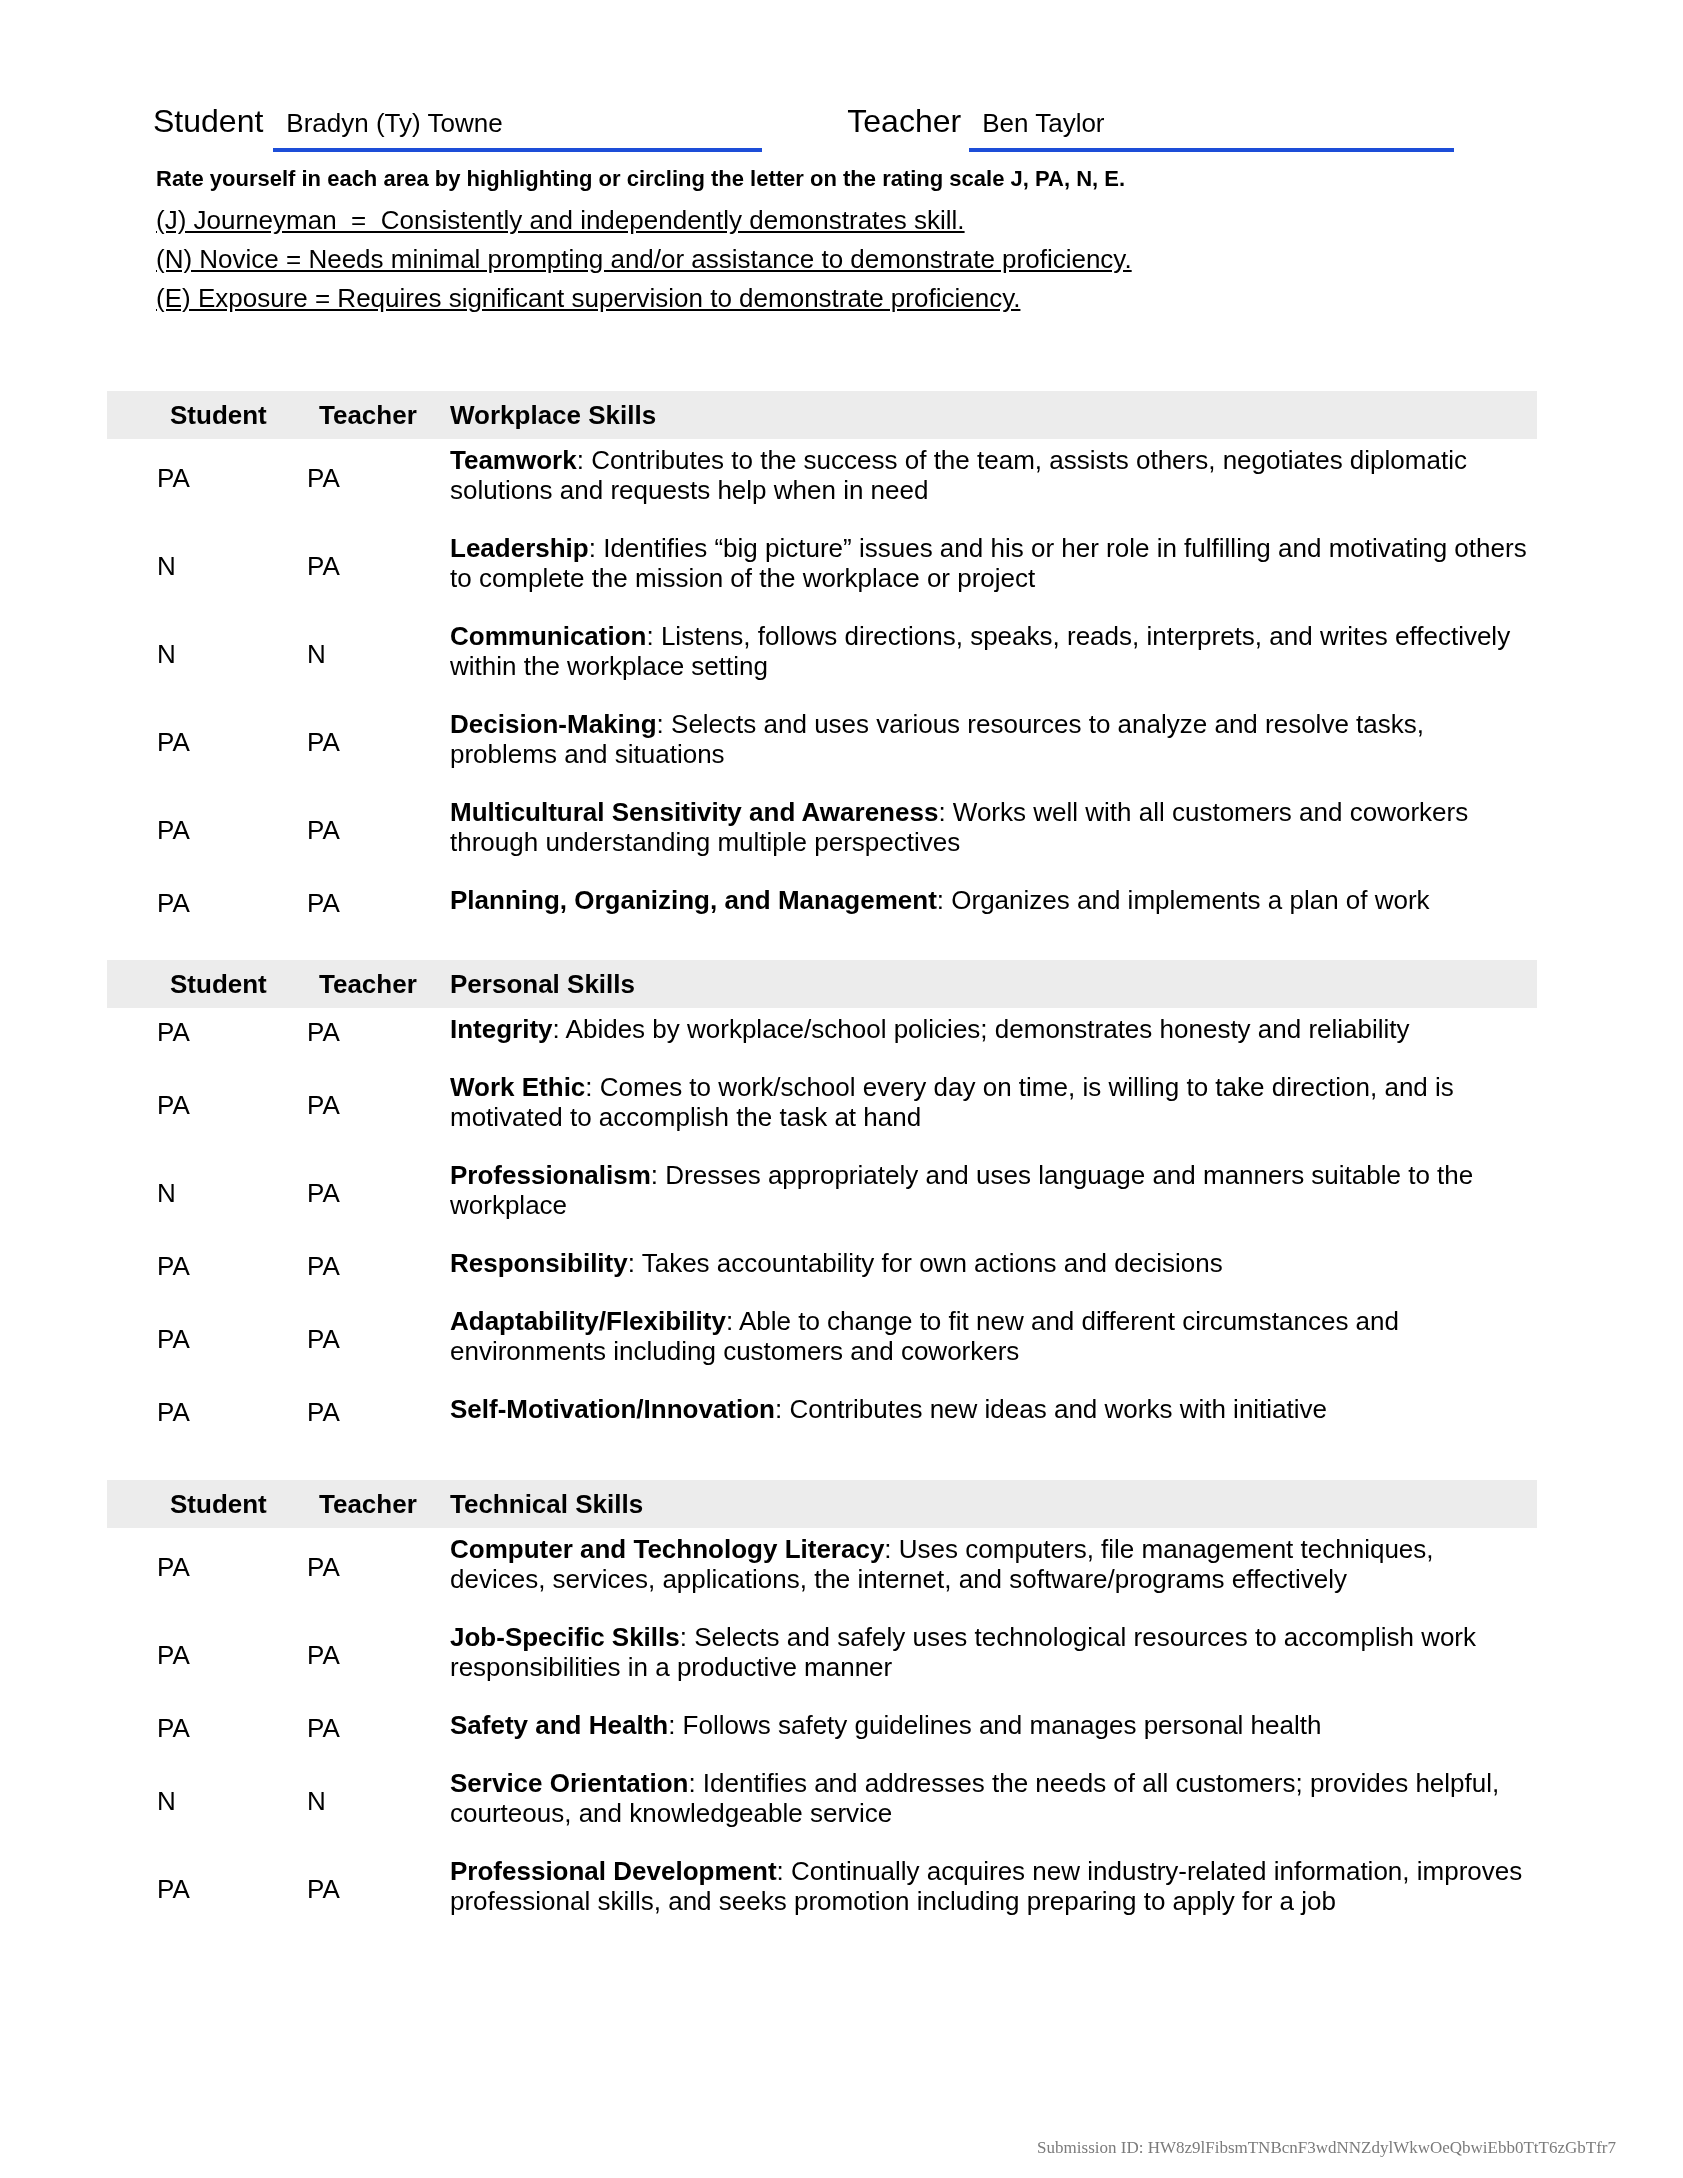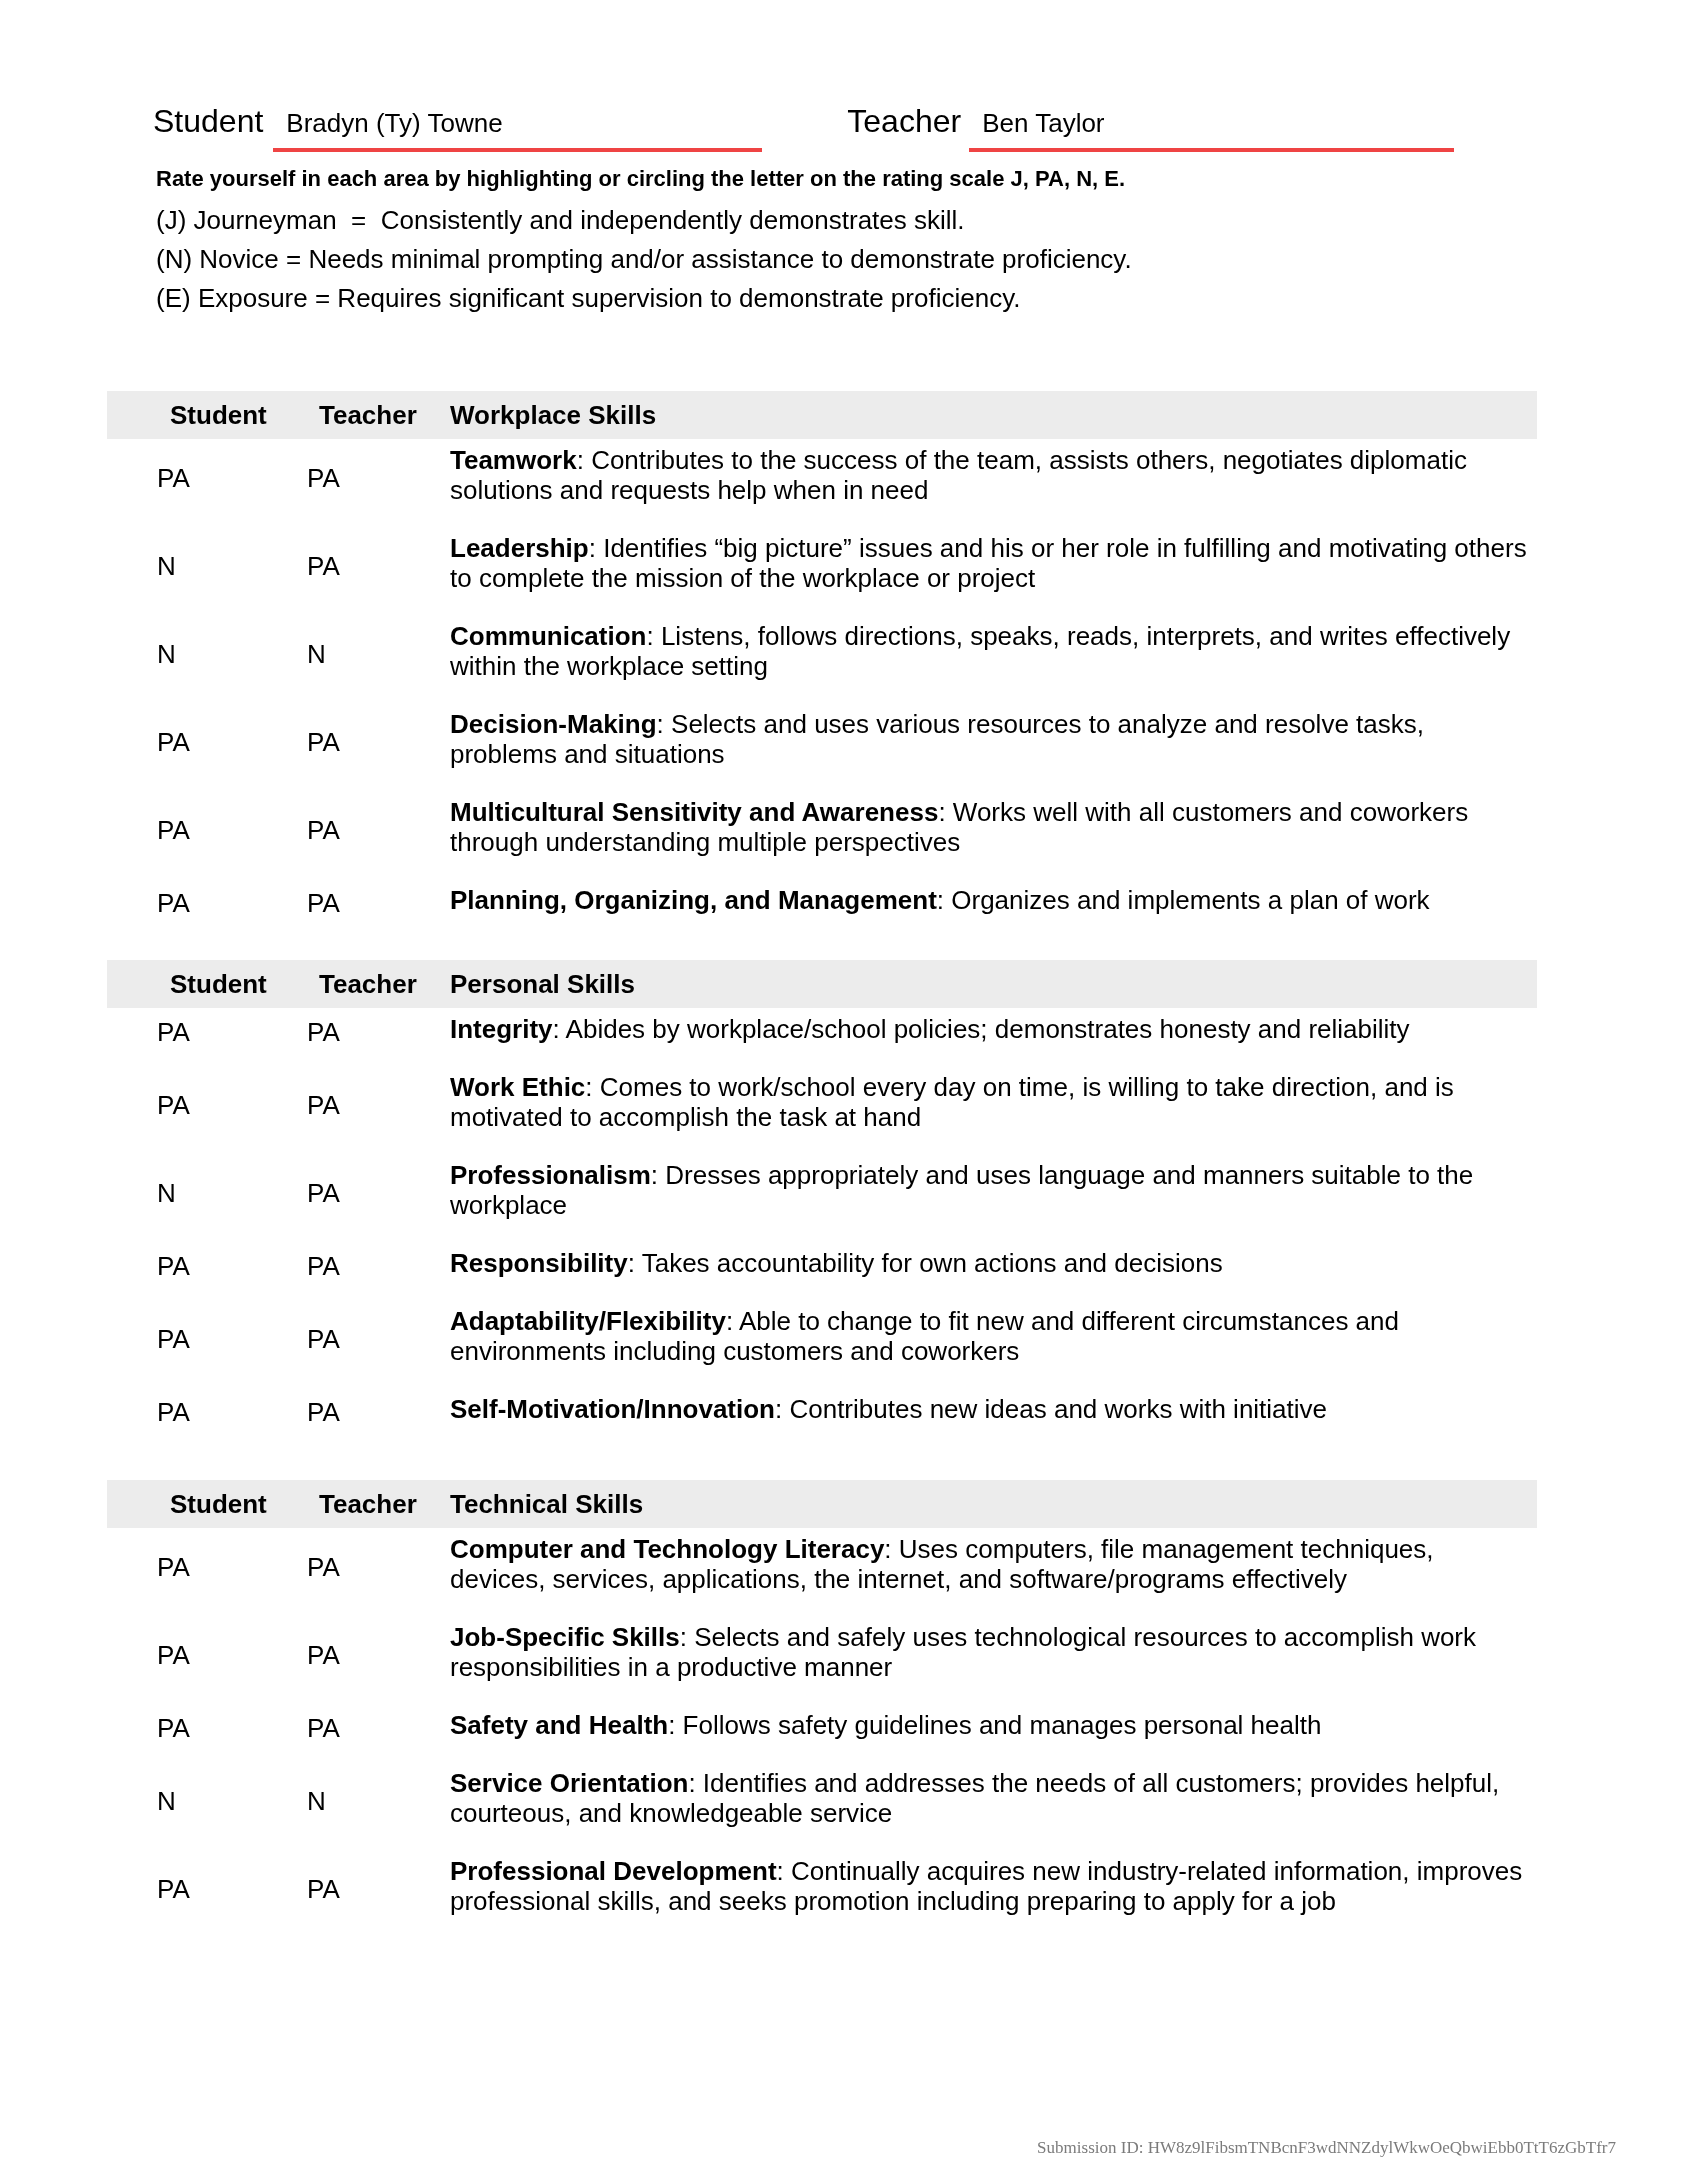--- a/index.html
+++ b/index.html
@@ -20,21 +20,21 @@
     left: 153px;
     display: flex;
     align-items: baseline;
   }
   .big-label {
     font-size: 32px;
     font-weight: 400;
     white-space: nowrap;
   }
   .name-field {
-    border-bottom: 4px solid #ef4444;
+    border-bottom: 4px solid #1d4ed8;
     padding: 0 4px 9px 13px;
     font-size: 26px;
     white-space: nowrap;
   }
   .name-field.student { width: 489px; margin-left: 10px; }
   .teacher-label { margin-left: 85px; }
   .name-field.teacher { width: 485px; margin-left: 8px; }
 
   
   .instructions {
@@ -47,20 +47,21 @@
     font-size: 22px;
     font-weight: 700;
     margin-bottom: 13px;
     white-space: pre-wrap;
   }
   .scale-line {
     font-size: 26px;
     line-height: 30px;
     margin-bottom: 9px;
     white-space: pre-wrap;
+    text-decoration: underline;
   }
 
   
   .skills-table {
     position: absolute;
     left: 107px;
     width: 1430px;
   }
   .table-1 { top: 391px; }
   .table-2 { top: 960px; }

